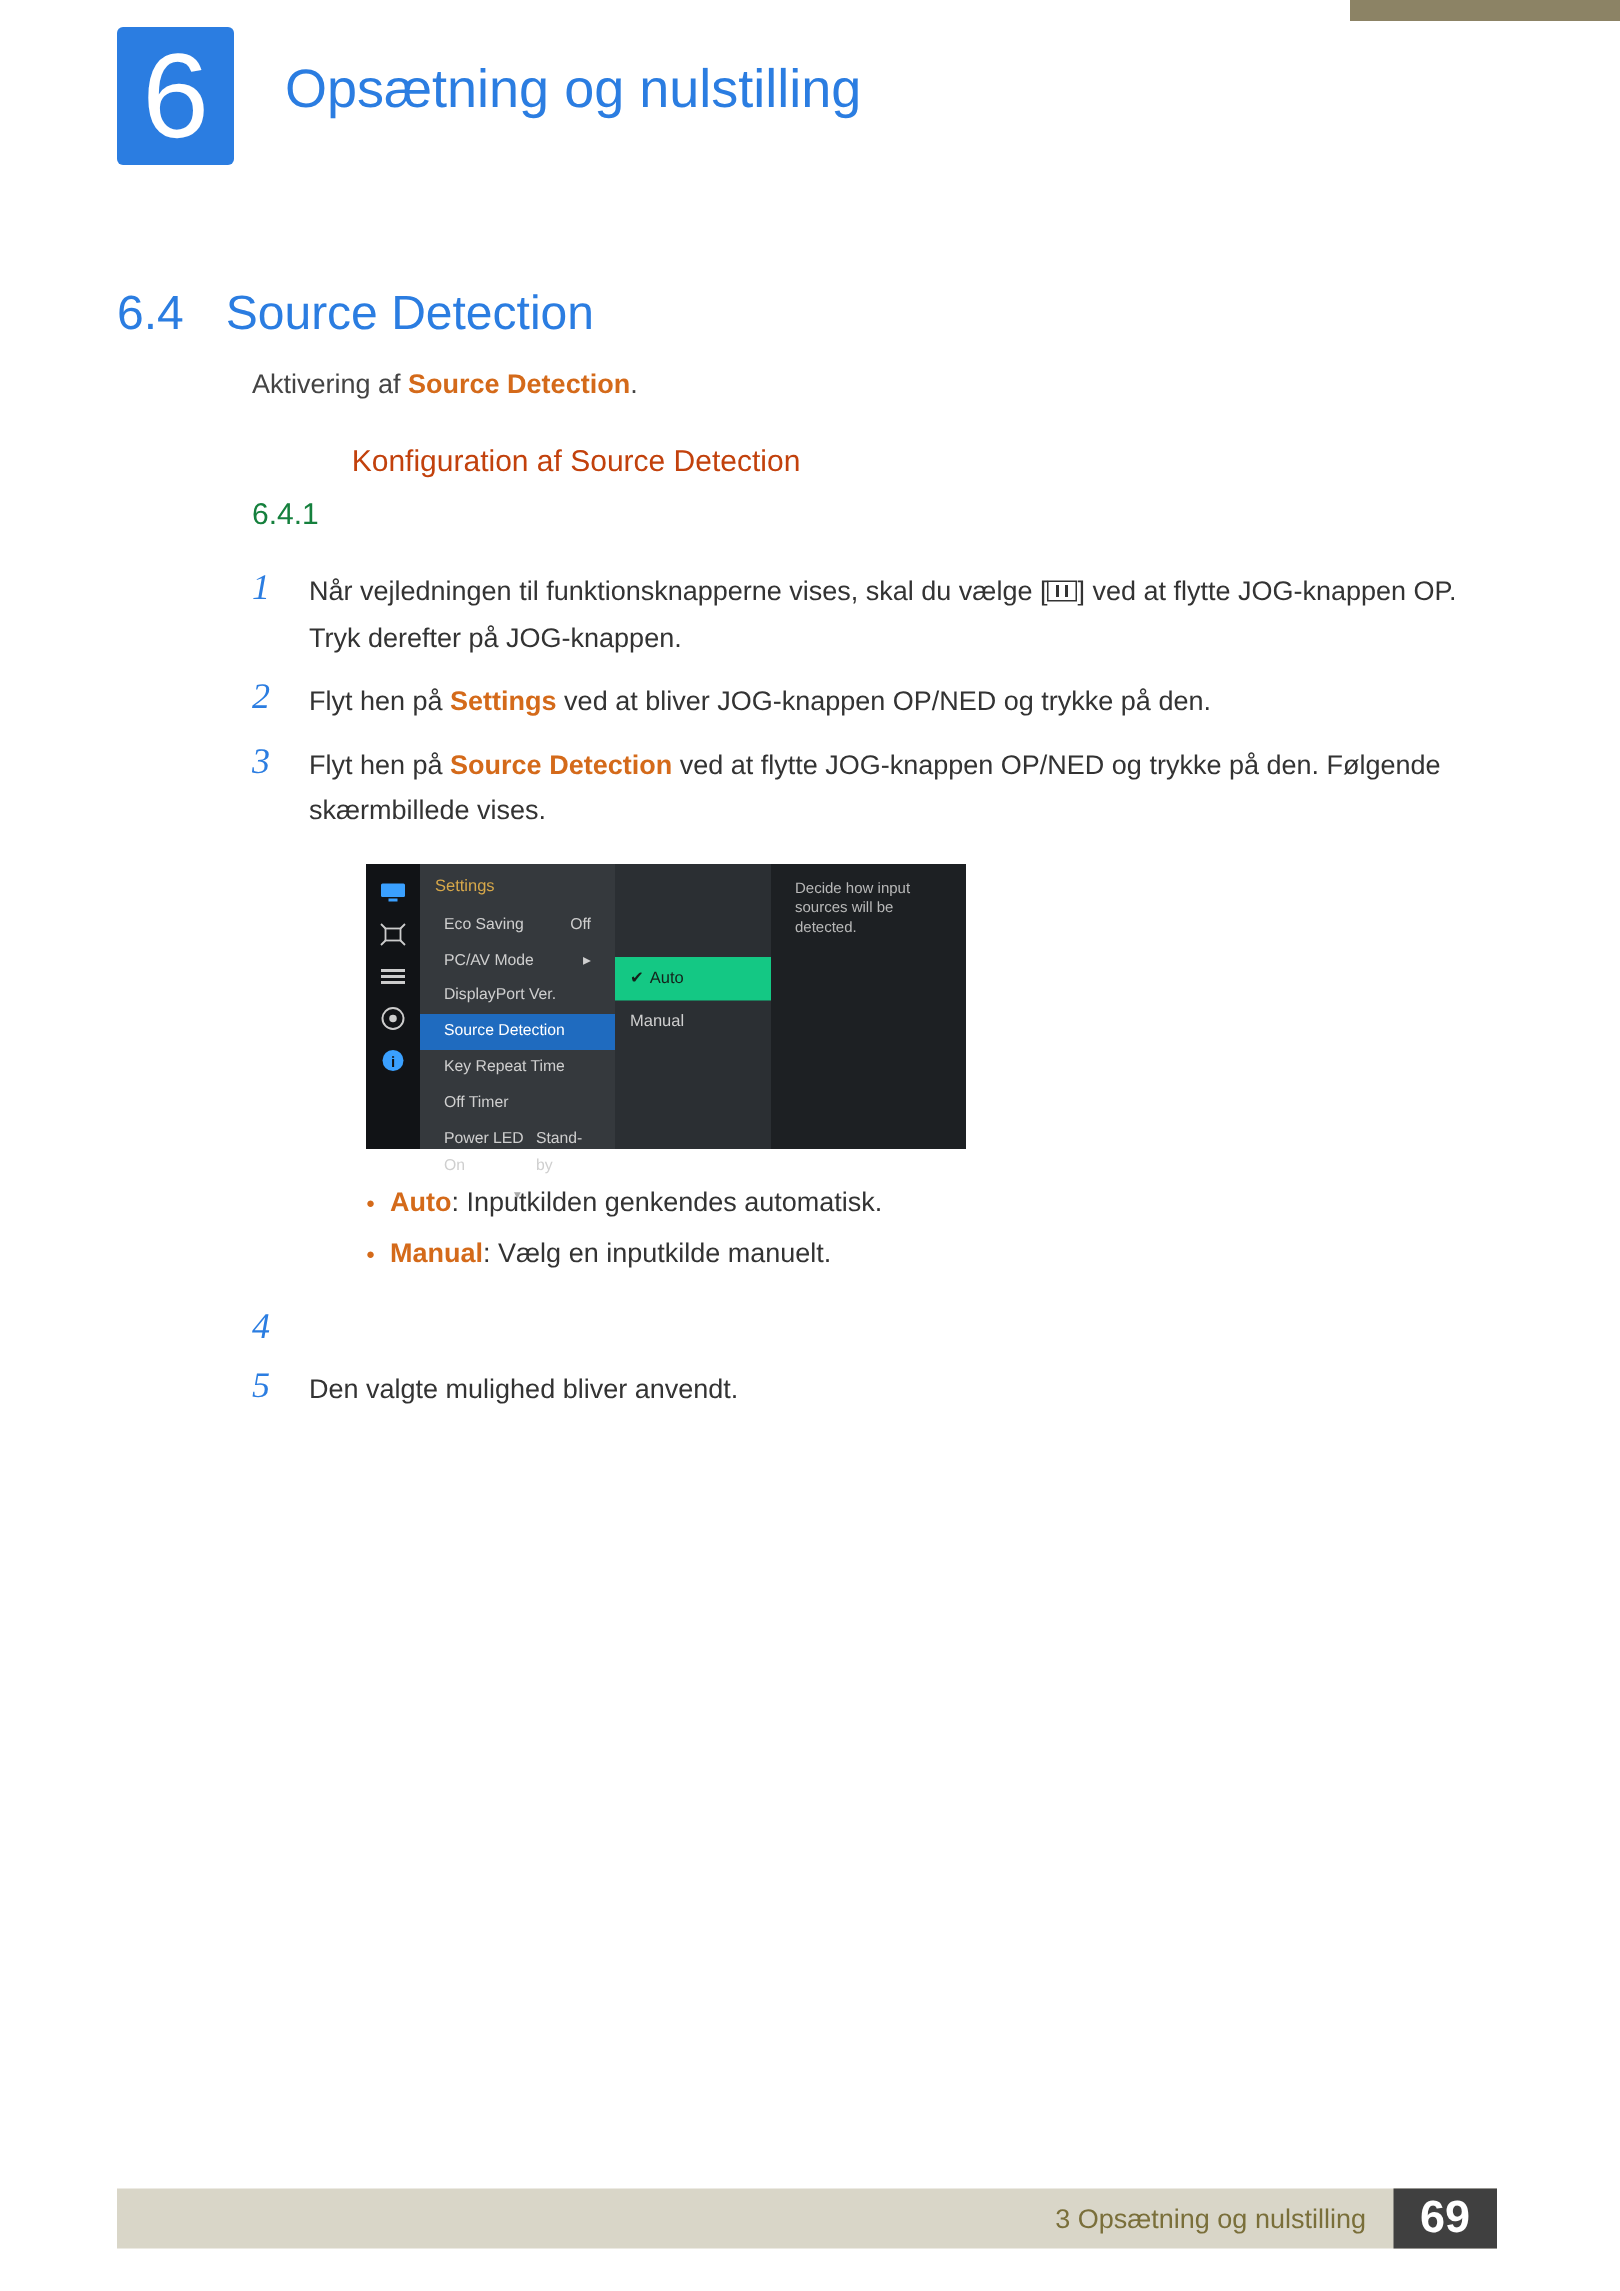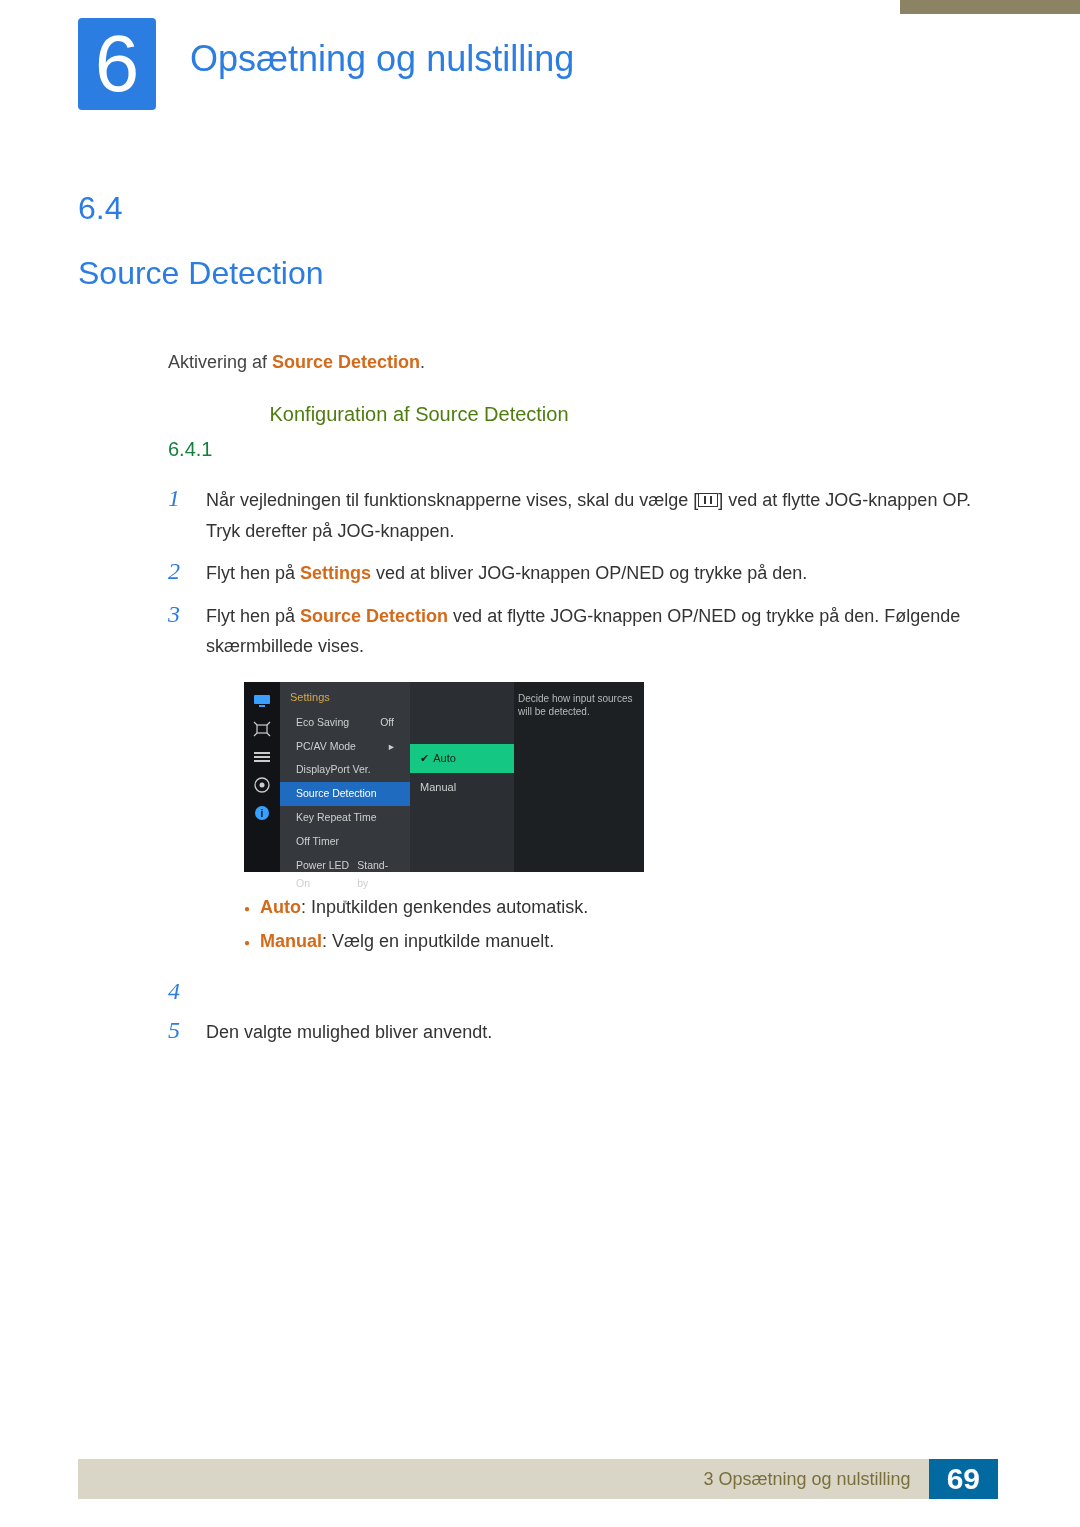--- a/index.html
+++ b/index.html
@@ -37,28 +37,28 @@
     font-size: 36px;
     font-weight: 400;
     color: #2b7de1;
   }
   .body {
     position: absolute;
     top: 190px;
     left: 78px;
     width: 920px;
   }
-  .h2-row { display: flex; gap: 28px; margin-bottom: 60px; flex-direction: column; }
+  .h2-row { display: flex; gap: 28px; margin-bottom: 19px; }
   .h2-num { color: #2b7de1; font-size: 32px; font-weight: 400; }
   .h2-title { color: #2b7de1; font-size: 32px; font-weight: 400; }
   .intro { margin-left: 90px; font-size: 18px; color: #444; margin-bottom: 30px; }
   .intro .keyword, .step .keyword, .bullet .keyword { color: #d46a1a; font-weight: 700; }
   .h3-row { margin-left: 90px; display: flex; gap: 22px; margin-bottom: 24px; }
   .h3-num { color: #15803d; font-size: 20px; font-weight: 400; margin-top: 35px; }
-  .h3-title { color: #4d7c0f; font-size: 20px; font-weight: 400; margin-left: 35px; }
+  .h3-title { color: #c2410c; font-size: 20px; font-weight: 400; }
   .steps { margin-left: 90px; }
   .step { display: flex; gap: 18px; margin-bottom: 12px; align-items: flex-start; }
   .step .n {
     color: #2b7de1;
     font-size: 24px;
     font-style: italic;
     font-family: Georgia, 'Times New Roman', serif;
     width: 20px;
     flex-shrink: 0;
     line-height: 1.1;
@@ -123,36 +123,36 @@
   .osd-mid .opt {
     padding: 5px 10px;
     font-size: 11px;
     display:flex; align-items:center; gap:4px;
   }
   .osd-mid .opt.sel { background: #14c884; color: #15201a; }
   .osd-mid .chk { font-size: 11px; }
   .osd-right {
     flex: 1;
     background: #1d2023;
-    padding: 10px 4px;
+    padding: 10px 16px;
     font-size: 10px;
     color: #b8b8b8;
     line-height: 1.3;
   }
   
   .footer {
     position: absolute;
     bottom: 28px; left: 78px;
     width: 920px; height: 40px;
     background: #d9d6c8;
     display: flex; align-items: center; justify-content: flex-end;
   }
   .footer .ftext { color: #7a6f3a; font-size: 18px; margin-right: 0; }
   .footer .fpage {
-    background: #0369a1;
+    background: #404040;
     color: #fff;
     font-size: 30px;
     font-weight: 700;
     height: 100%;
     padding: 0 18px;
     display: flex; align-items: center;
     margin-left: 18px;
   }
 </style>
 </head>

